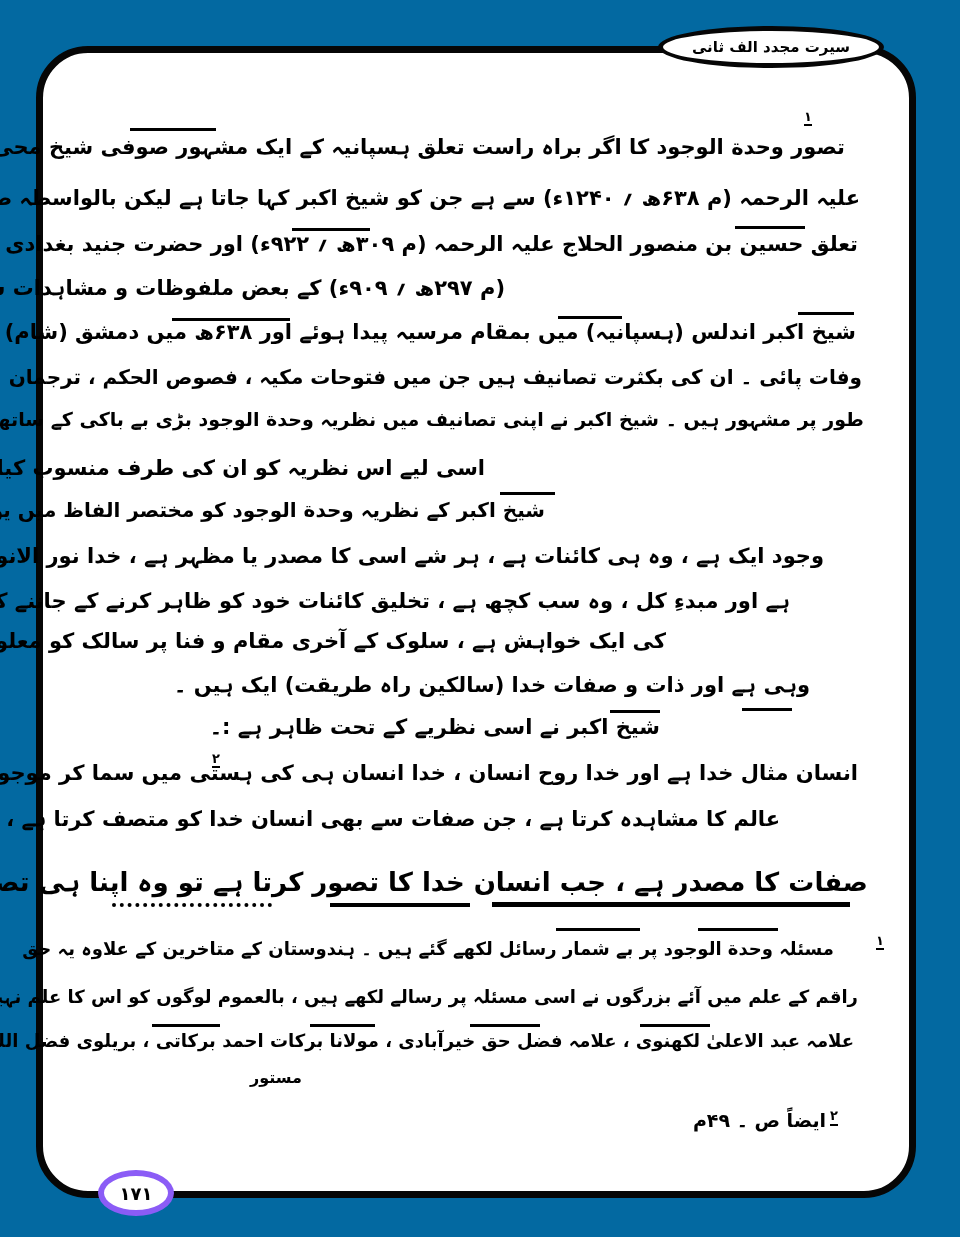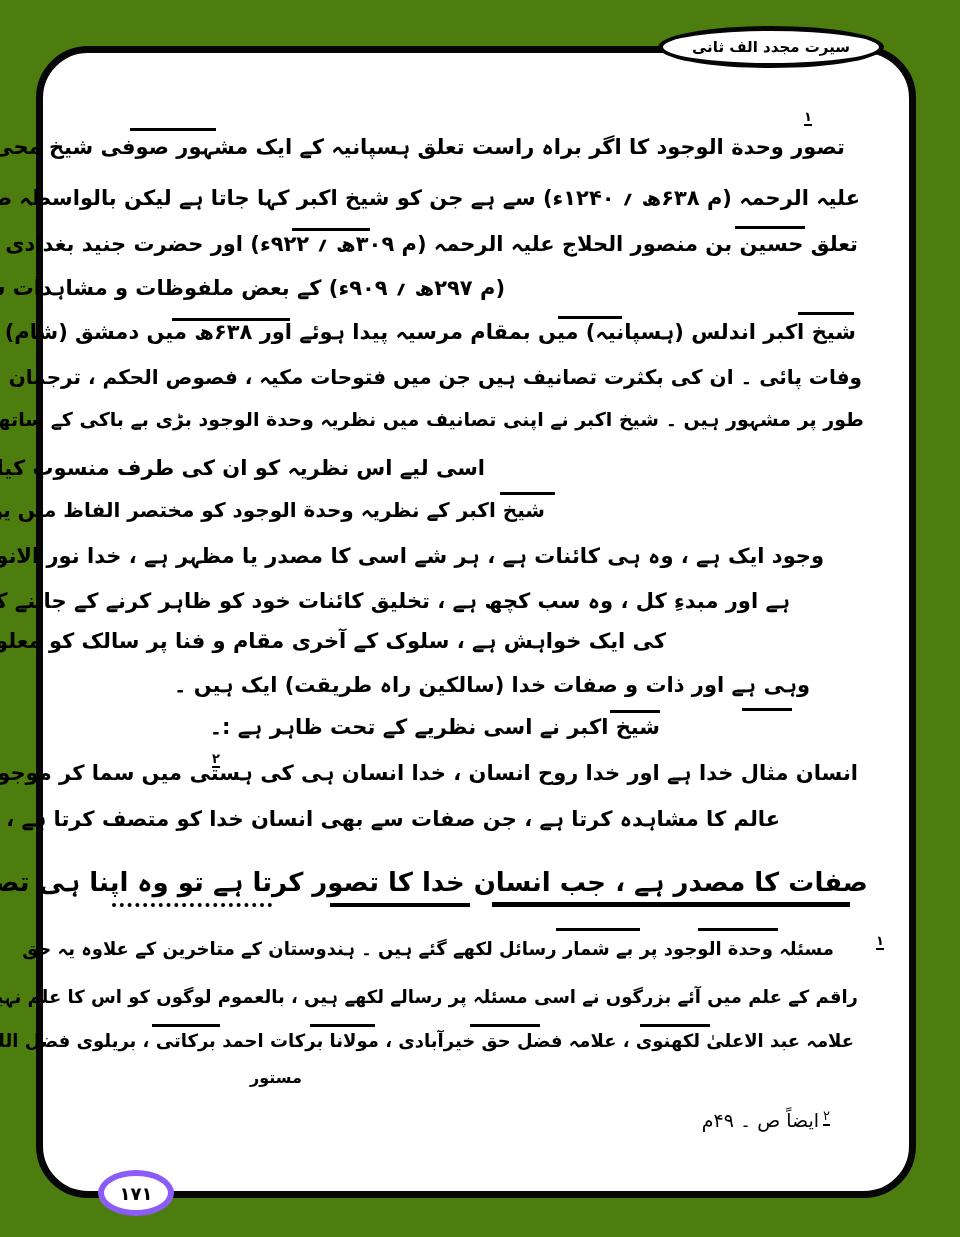--- a/index.html
+++ b/index.html
@@ -1,19 +1,19 @@
 <!DOCTYPE html>
 <html lang="ur" dir="rtl"><head>
 <meta charset="utf-8">
 <style>
   html,body{margin:0;padding:0;background:#ffffff;}
   #canvas{
     position:relative;
     width:960px;height:1237px;
-    background:#4d7c0f;
+    background:#0369a1;
     overflow:hidden;
     font-family:"DejaVu Sans",sans-serif;
     color:#000;
     direction:rtl;
   }
   
   .frame{
     position:absolute;
     left:36px;top:46px;
     width:880px;height:1152px;
@@ -97,22 +97,22 @@
   .mk-l1{top:110px;right:148px;}
   .mk-l15{top:752px;left:212px;}
   .mk-f1{top:934px;right:76px;}
   
   .catchword{
     position:absolute;left:250px;top:1068px;
     font-size:16px;font-weight:bold;direction:rtl;white-space:nowrap;
   }
   
   .reference{
-    position:absolute;right:130px;top:1108px;
-    font-size:19px;font-weight:normal;direction:rtl;white-space:nowrap;margin-left:40px;
+    position:absolute;right:122px;top:1108px;
+    font-size:19px;font-weight:bold;direction:rtl;white-space:nowrap;margin-left:40px;
   }
   .reference .refmark{
     font-size:13px;vertical-align:super;border-bottom:2px solid #000;
     margin-left:4px;padding-bottom:1px;
   }
   
   .ov{position:absolute;height:3px;background:#000;}
   .ov1{left:130px;top:128px;width:86px;}
   .ov2{left:735px;top:226px;width:70px;}
   .ov3{left:292px;top:228px;width:78px;}

